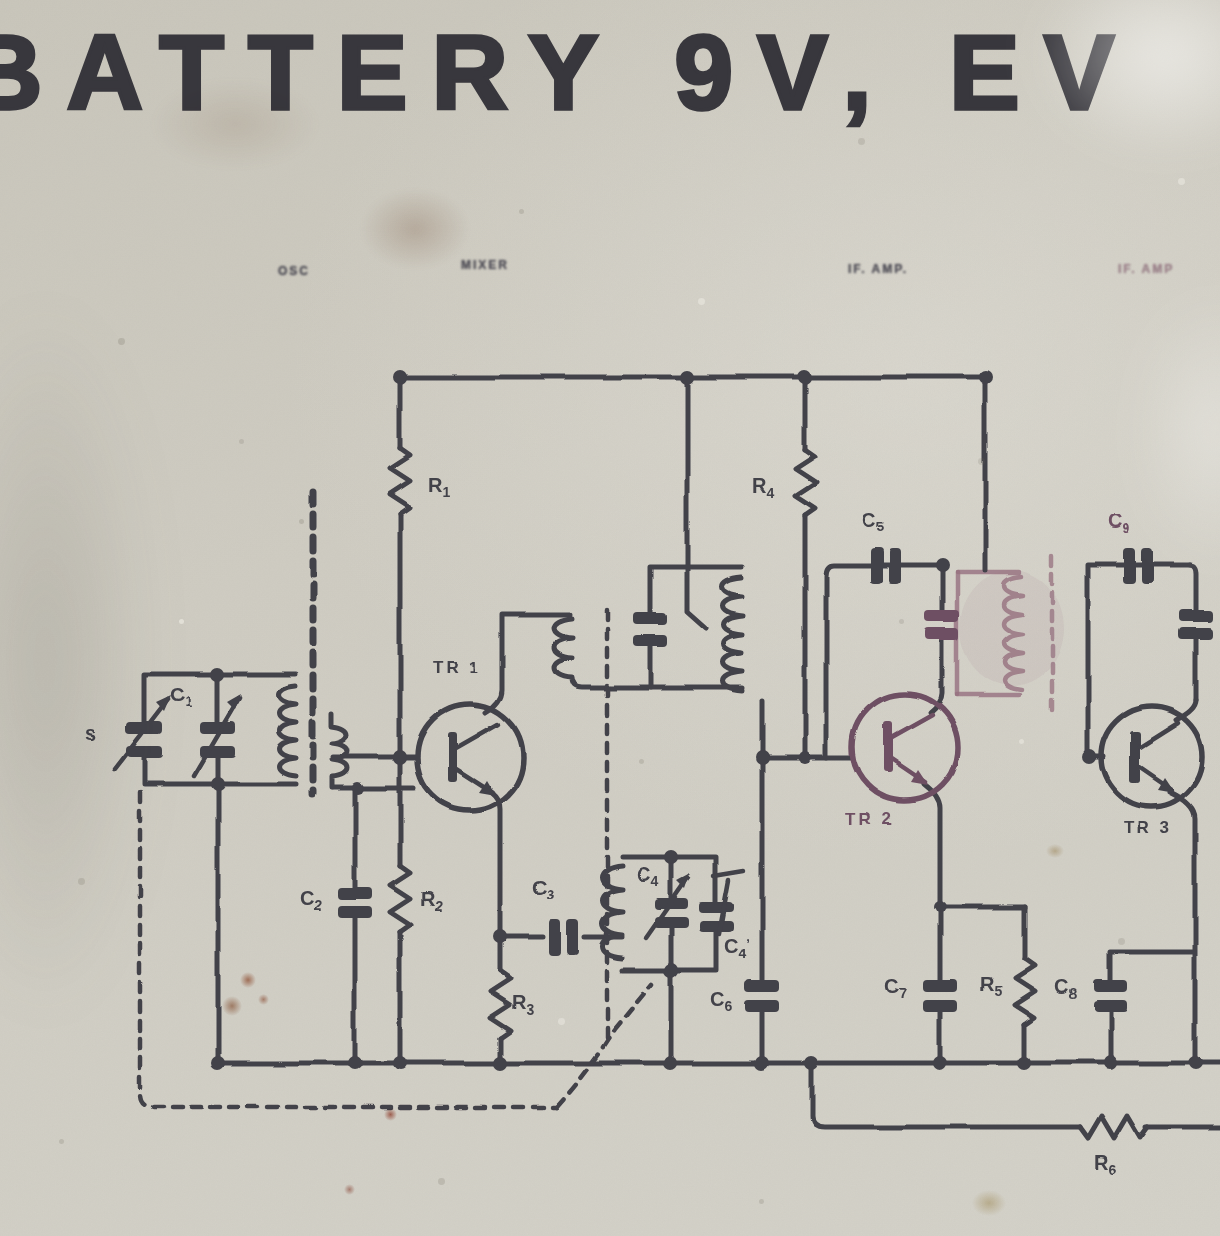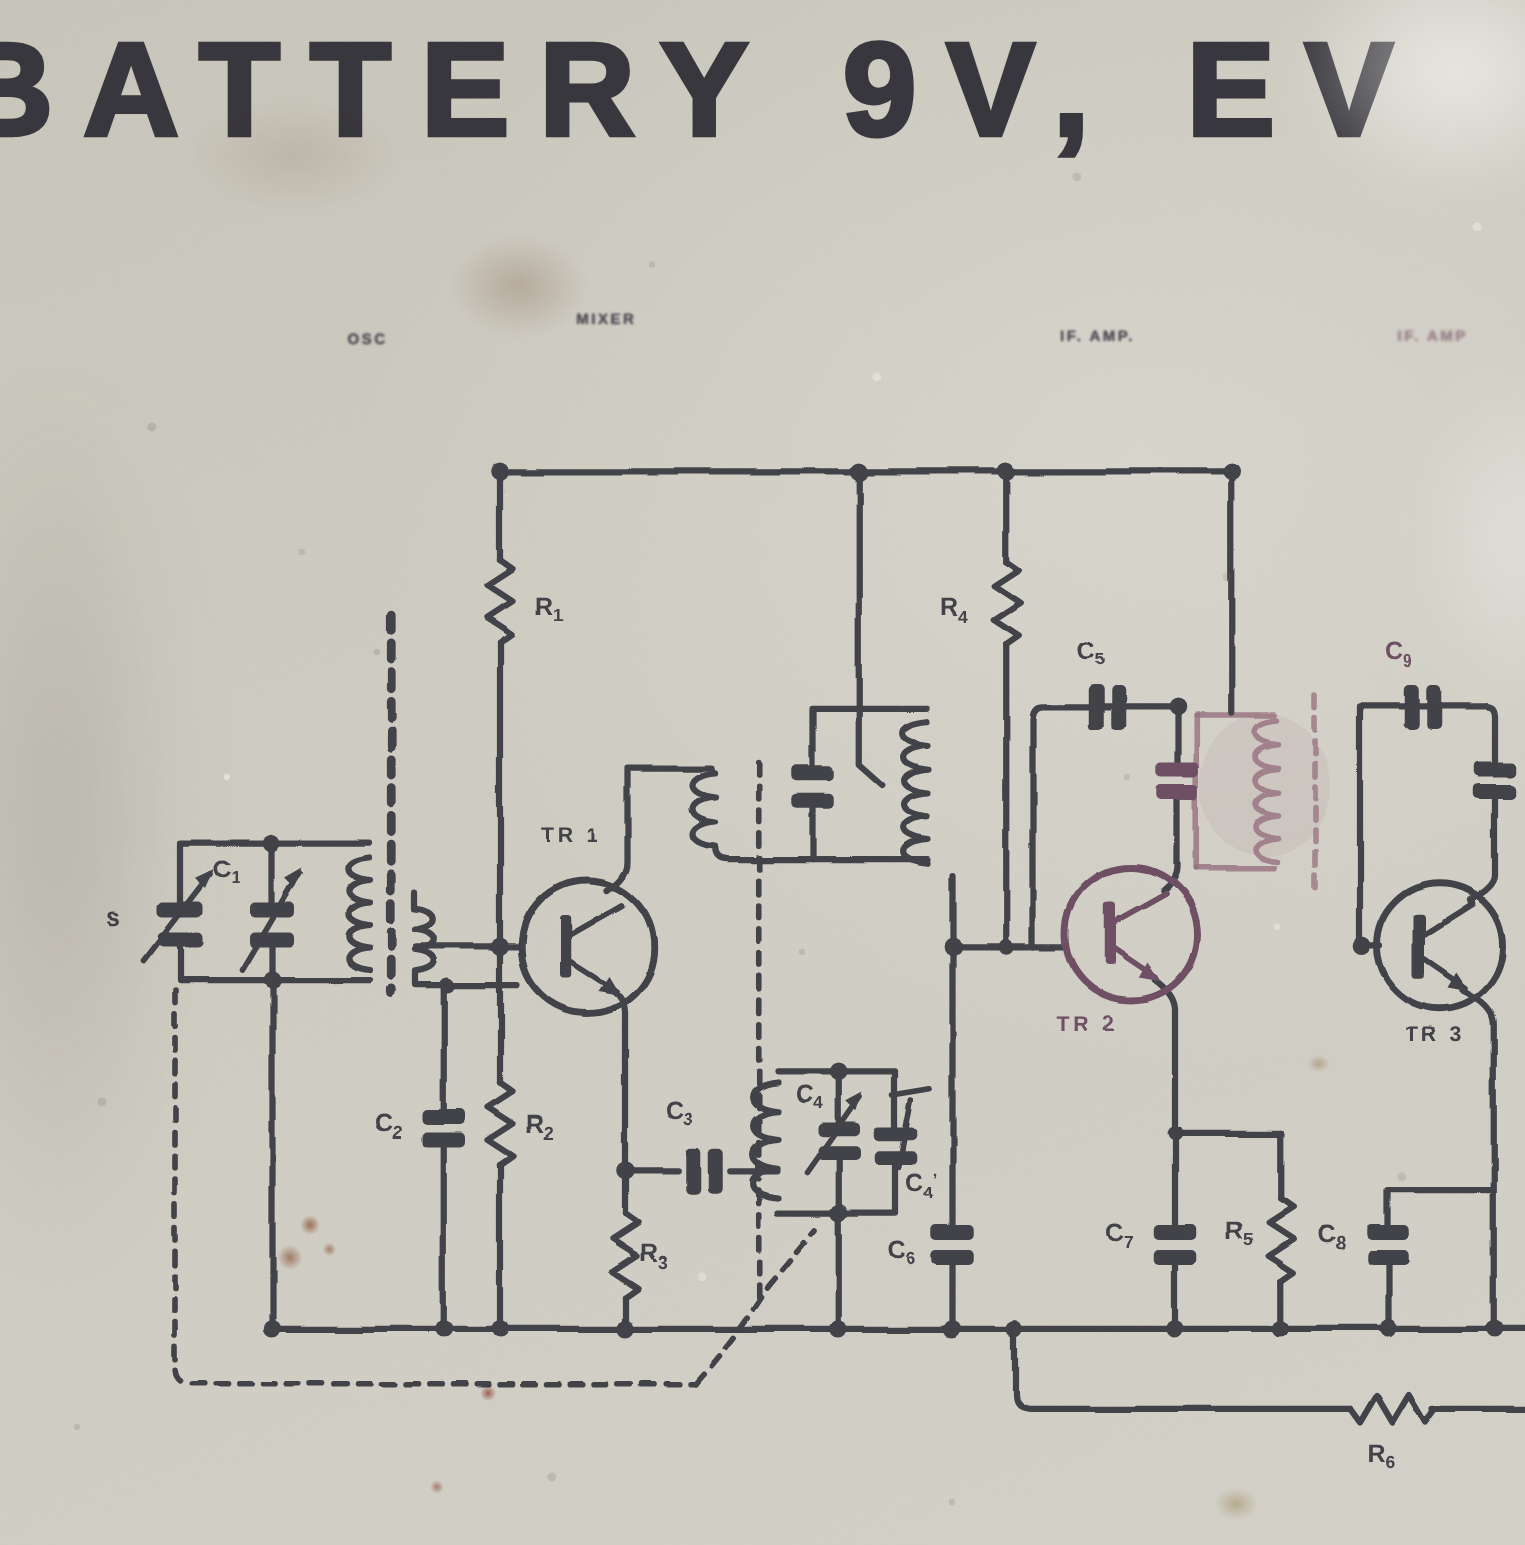--- a/index.html
+++ b/index.html
@@ -250,21 +250,21 @@
     <text class="lb" x="752" y="493"><tspan>R</tspan><tspan class="lbs" dy="5">4</tspan></text>
     <text class="lb" x="980" y="991"><tspan>R</tspan><tspan class="lbs" dy="5">5</tspan></text>
     <text class="lb" x="1094" y="1168"><tspan>R</tspan><tspan class="lbs" dy="5">6</tspan></text>
     <text class="trlb" x="432" y="674">TR 1</text>
     <text class="trlb p" x="846" y="824">TR 2</text>
     <text class="trlb" x="1124" y="833">TR 3</text>
   </g>
 </svg>
 
 <div class="stage" style="left:278px;top:264px;">OSC</div>
-<div class="stage" style="left:440px;top:248px;padding-left:21px;">MIXER</div>
+<div class="stage" style="left:440px;top:258px;padding-left:21px;">MIXER</div>
 <div class="stage" style="left:848px;top:262px;">IF. AMP.</div>
 <div class="stage faded" style="left:1118px;top:262px;">IF. AMP</div>
 
 <div class="title">BATTERY 9V, EV</div>
 
 <div>
   <div class="stain mult" style="left:360px;top:188px;width:110px;height:82px;background:radial-gradient(closest-side,rgba(125,75,45,.22),rgba(125,75,45,0));filter:blur(2px);"></div>
   <div class="stain mult" style="left:150px;top:78px;width:170px;height:92px;background:radial-gradient(closest-side,rgba(135,95,65,.13),rgba(135,95,65,0));filter:blur(3px);"></div>
   <div class="stain mult" style="left:240px;top:972px;width:16px;height:16px;background:radial-gradient(closest-side,rgba(155,60,20,.6),rgba(155,60,20,0));"></div>
   <div class="stain mult" style="left:222px;top:996px;width:20px;height:20px;background:radial-gradient(closest-side,rgba(145,70,30,.55),rgba(145,70,30,0));"></div>

